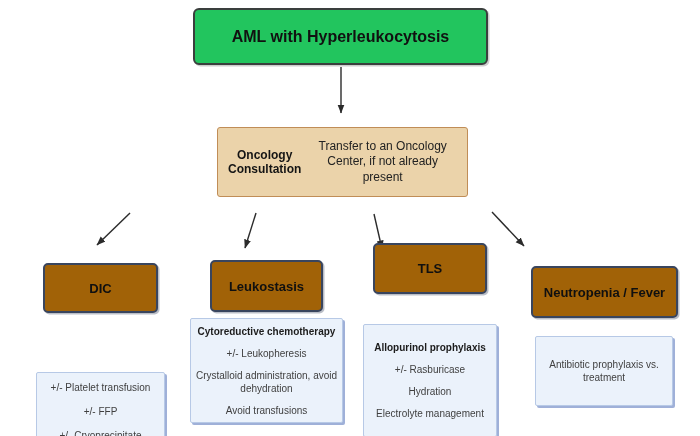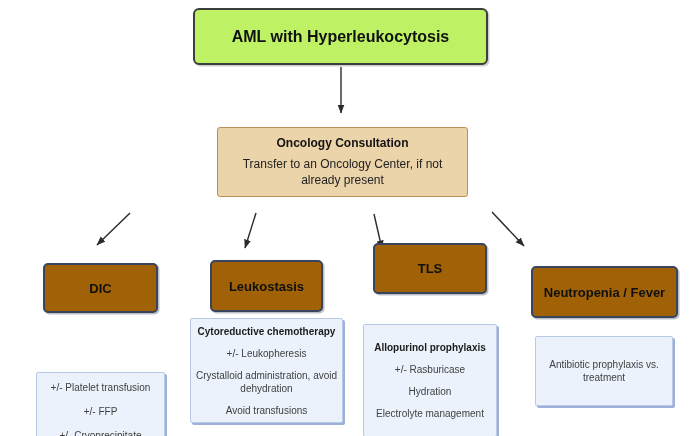--- a/index.html
+++ b/index.html
@@ -18,34 +18,34 @@
     box-sizing: border-box;
     display: flex;
     align-items: center;
     justify-content: center;
     text-align: center;
   }
 
   
   .root-node {
     left: 193px; top: 8px; width: 295px; height: 57px;
-    background: #bef264;
+    background: #22c55e;
     border: 2px solid #3a3f3d;
     border-radius: 6px;
     box-shadow: 1.5px 1.5px 0 rgba(60,60,60,0.25);
     font-size: 16px; font-weight: bold; color: #111111;
   }
 
   
   .consult-node {
     left: 217px; top: 127px; width: 251px; height: 70px;
     background: #ebd3aa;
     border: 1.5px solid #c08d57;
     border-radius: 3px;
-    flex-direction: column;
+    flex-direction: row;
     justify-content: center;
     gap: 7px;
     padding: 6px 10px;
   }
   .consult-title { font-size: 12px; font-weight: bold; color: #141414; }
   .consult-body  { font-size: 12px; color: #222222; line-height: 1.3; max-width: 212px; }
 
   
   .branch-node {
     background: #a16207;

